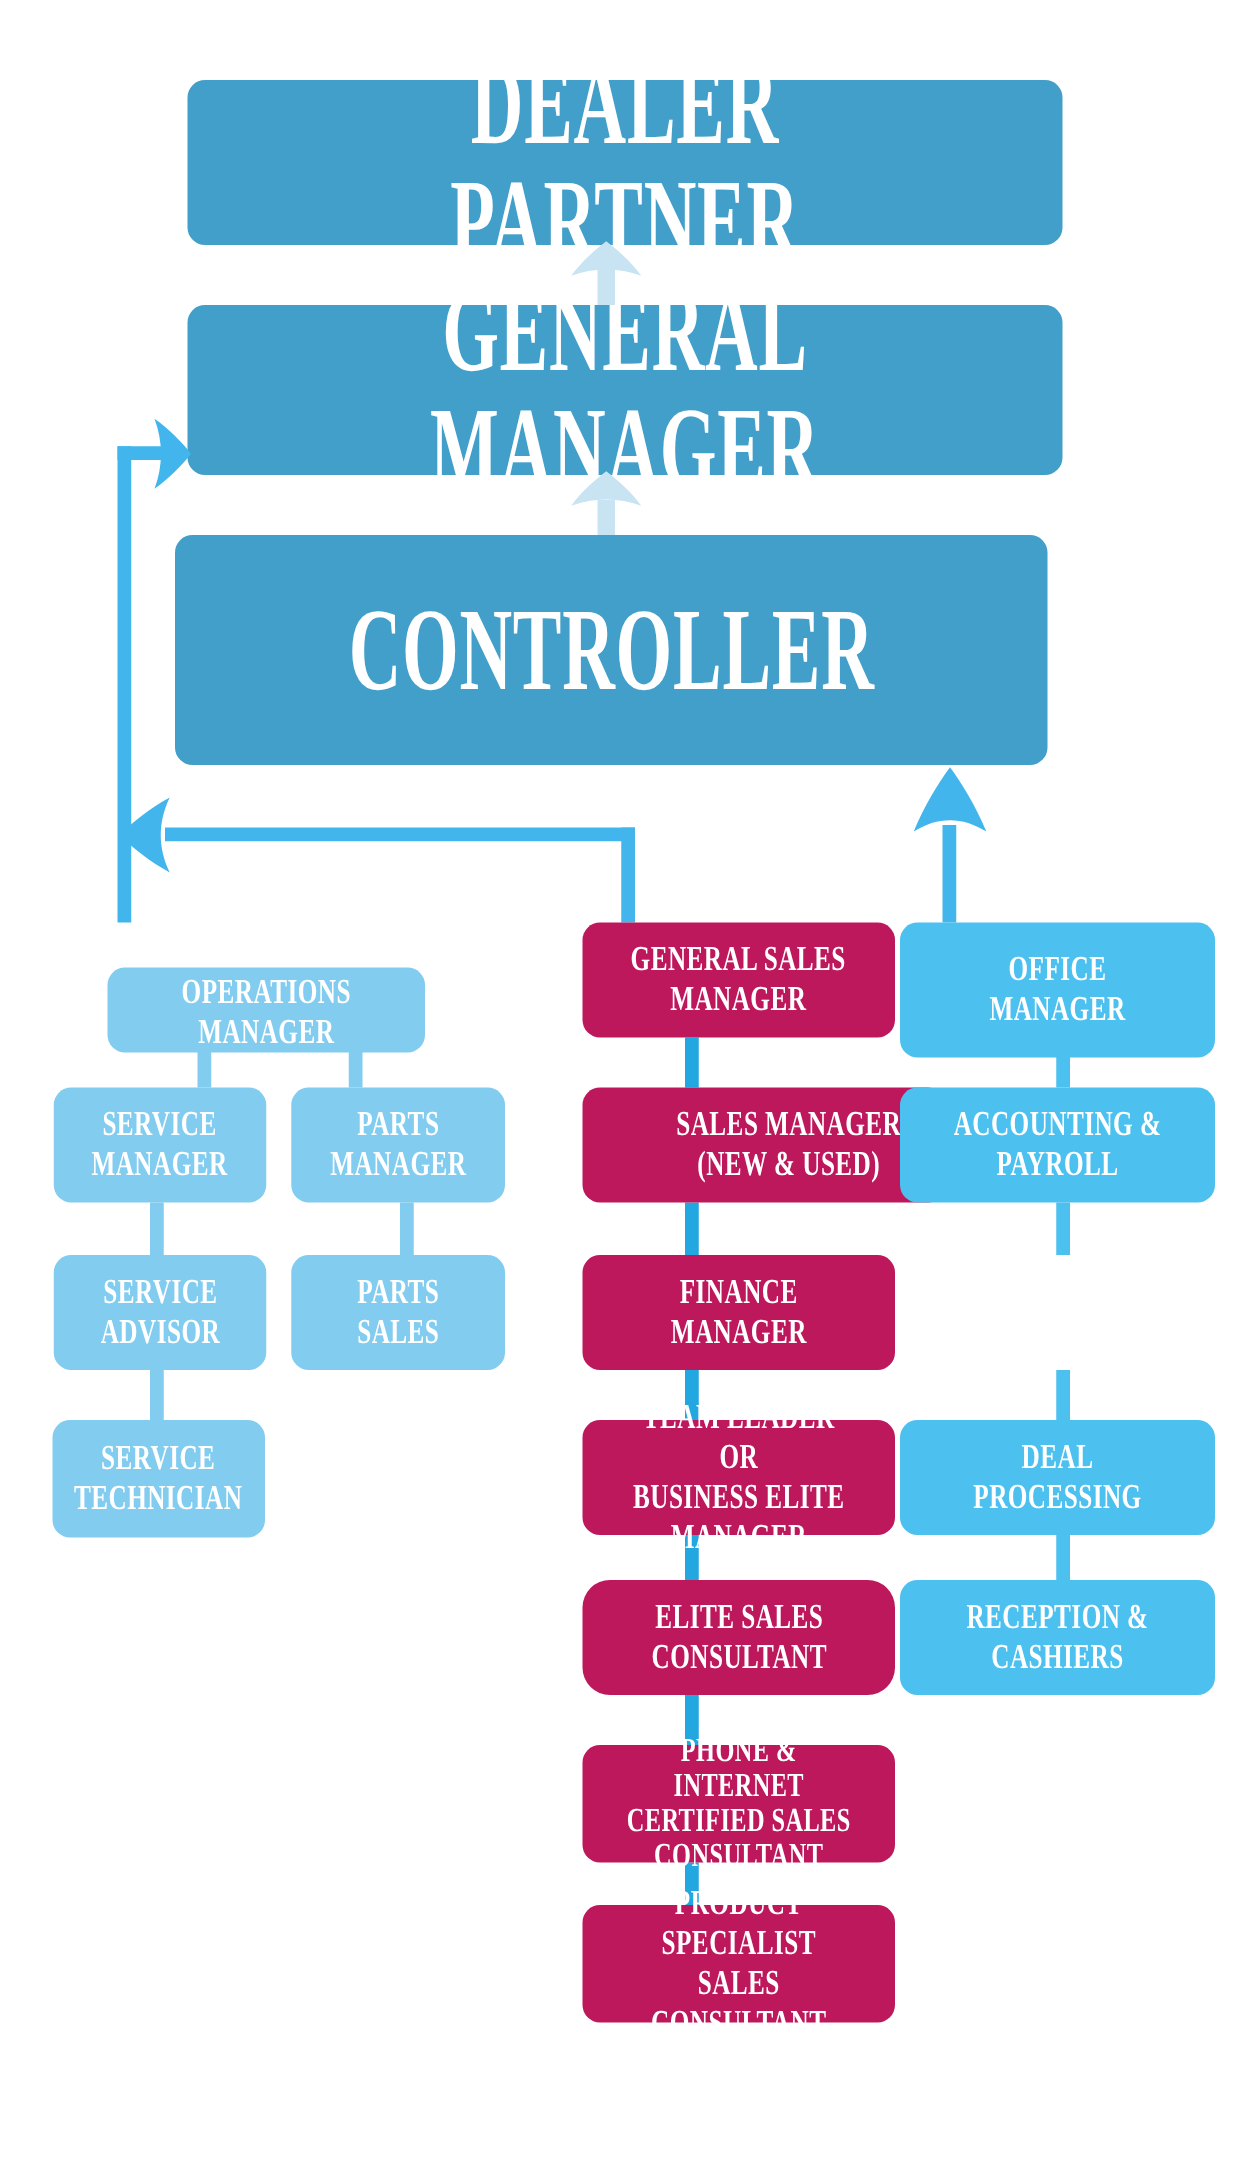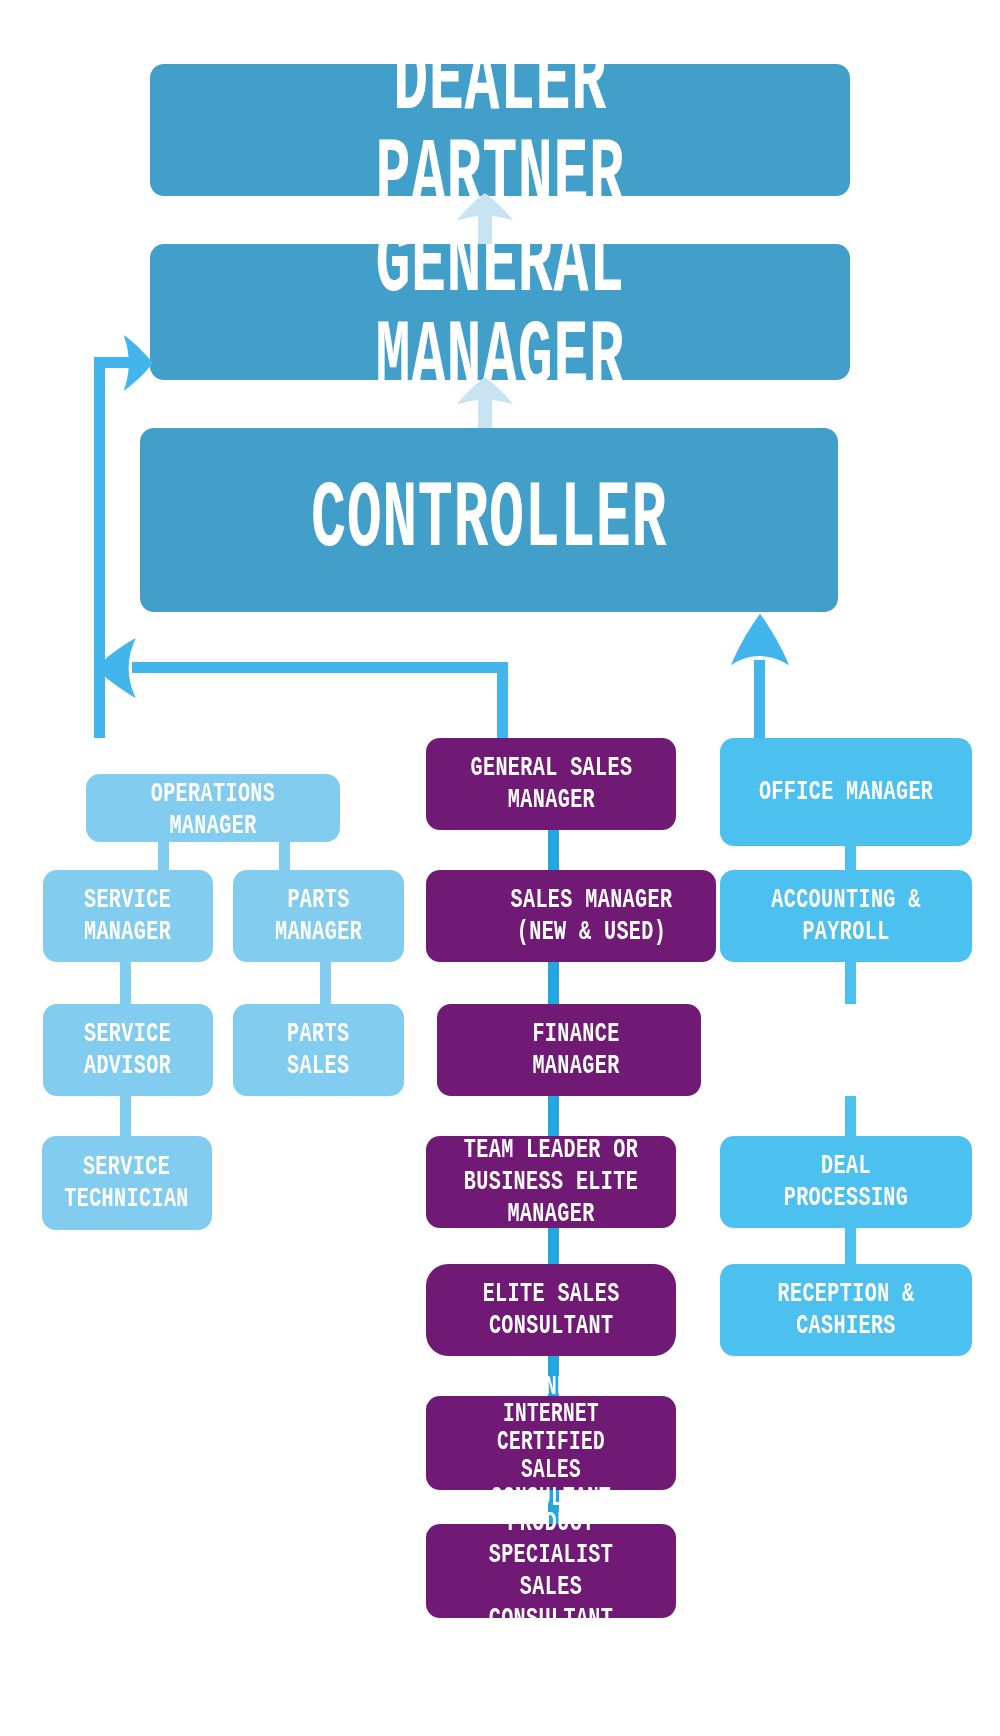--- a/index.html
+++ b/index.html
@@ -1,27 +1,27 @@
 <!DOCTYPE html>
 <html><head>
 <meta charset="utf-8">
 <style>
   html,body { margin:0; padding:0; background:#ffffff; }
   #canvas {
     position:relative; width:1000px; height:1736px;
     background:#ffffff; overflow:hidden;
-    font-family:Liberation Mono, monospace;
+    font-family:Liberation Serif, serif;
   }
   .box {
     position:absolute; border-radius:14px;
     display:flex; align-items:center; justify-content:center;
   }
   .top-box   { background:#429fc9; }
   .light-box { background:#82ccef; }
-  .mid-box   { background:#701a75; }
+  .mid-box   { background:#be185d;margin-left:40px; }
   .right-box { background:#4cc0ef; }
   .label {
     color:#ffffff; font-weight:bold; text-align:center;
     white-space:pre-line; width:max-content;
     font-size:28px; line-height:1.15; letter-spacing:0.5px;
     transform:scaleX(0.72);
   }
   .top-label {
     font-size:94px; line-height:1; letter-spacing:1px;
     transform:scaleX(0.62);
@@ -123,21 +123,21 @@
   </div>
 
   <div class="box mid-box" style="left:426px; top:738px;  width:250px; height:92px;">
     <div class="label">GENERAL SALES
 MANAGER</div>
   </div>
   <div class="box mid-box" style="left:426px; top:870px;  width:250px; height:92px;padding-left:40px;">
     <div class="label">SALES MANAGER
 (NEW &amp; USED)</div>
   </div>
-  <div class="box mid-box" style="left:437px; top:1004px; width:250px; height:92px;padding-left:14px;">
+  <div class="box mid-box" style="left:426px; top:1004px; width:250px; height:92px;">
     <div class="label">FINANCE MANAGER</div>
   </div>
   <div class="box mid-box" style="left:426px; top:1136px; width:250px; height:92px;">
     <div class="label">TEAM LEADER OR
 BUSINESS ELITE MANAGER</div>
   </div>
   <div class="box mid-box" style="left:426px; top:1264px; width:250px; height:92px;border-radius:22px;">
     <div class="label">ELITE SALES
 CONSULTANT</div>
   </div>

